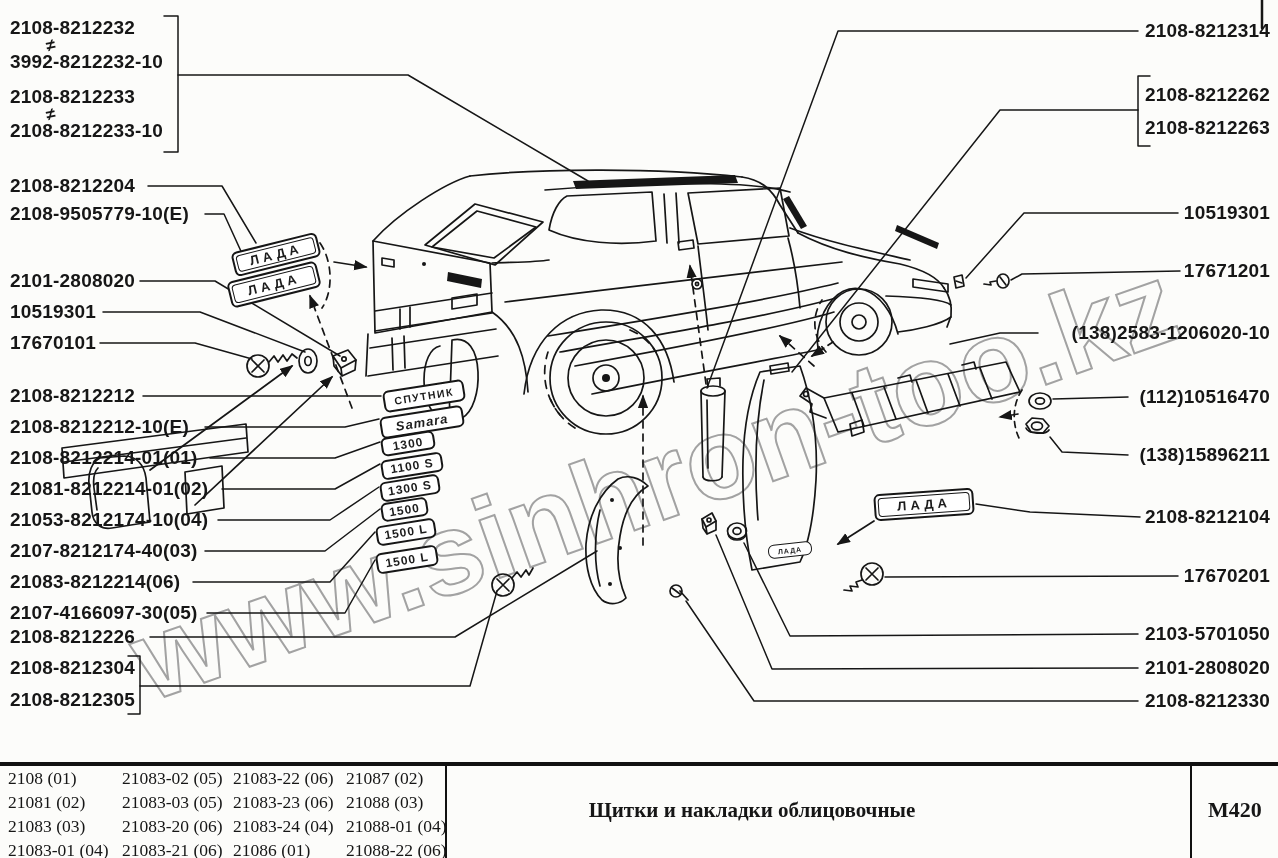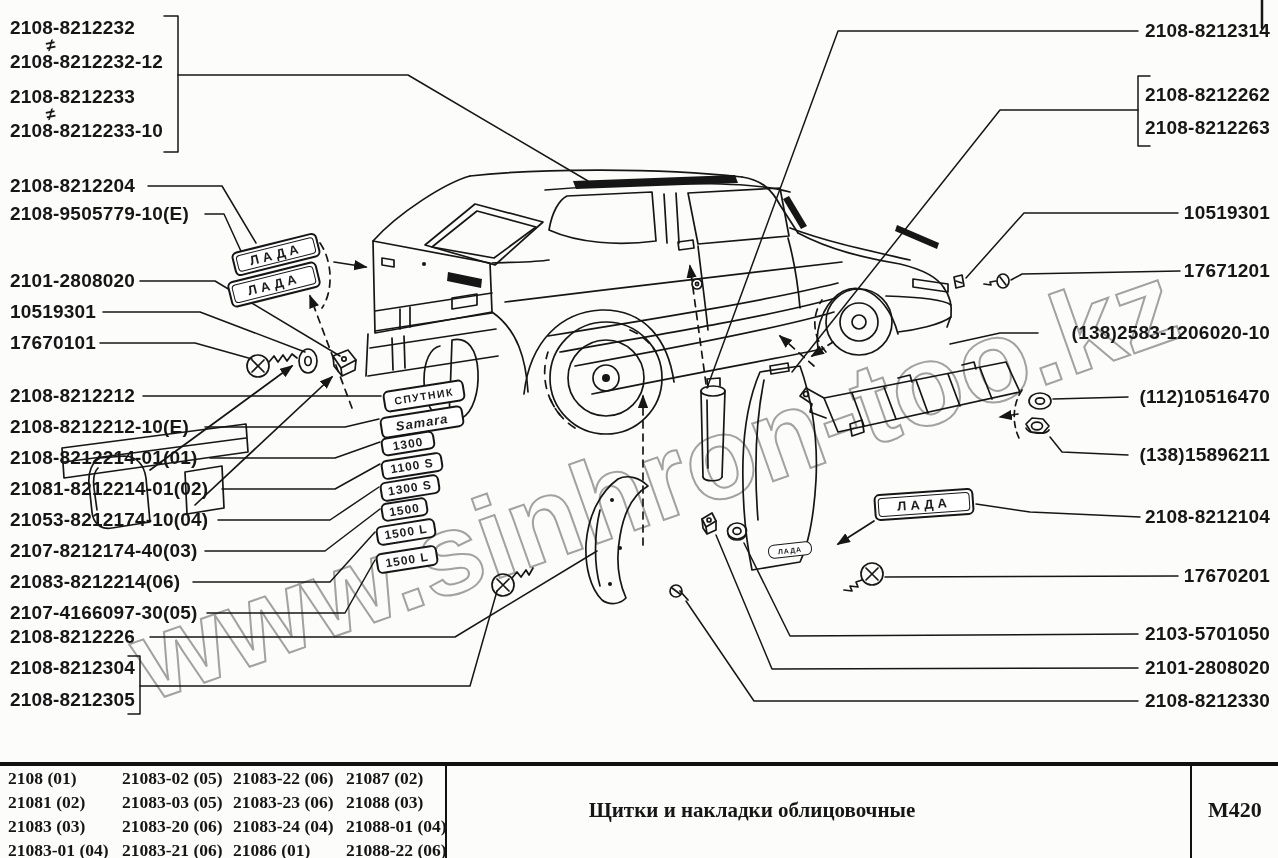--- a/index.html
+++ b/index.html
@@ -24,21 +24,21 @@
     display:flex;align-items:center;justify-content:center;white-space:nowrap;overflow:hidden;
   }
   .b-sput{font-size:10.5px;letter-spacing:1.5px;}
   .b-sam{font-size:13px;font-style:italic;letter-spacing:1px;}
   .b-num{font-size:12px;letter-spacing:1px;}
   .b-lada{font-size:13px;letter-spacing:4px;}
   .b-lada-mini{font-size:7px;letter-spacing:1px;}
   
   .footer-top{position:absolute;left:0;top:762px;width:1278px;height:4px;background:#111;}
   .vline{position:absolute;top:766px;height:92px;width:2px;background:#111;}
-  .fcell{position:absolute;font-family:"Liberation Serif",serif;font-size:17.5px;font-weight:bold;white-space:nowrap;}
+  .fcell{position:absolute;font-family:"Liberation Serif",serif;font-size:17.5px;font-weight:normal;white-space:nowrap;}
   .ftitle{
     position:absolute;left:446px;top:798px;width:612px;text-align:center;
     font-family:"Liberation Serif",serif;font-size:21px;font-weight:bold;
   }
   .fcode{
     position:absolute;left:1192px;top:797px;width:86px;text-align:center;
     font-family:"Liberation Serif",serif;font-size:22px;font-weight:bold;
   }
 </style>
 </head>
@@ -281,21 +281,21 @@
         <path d="M1138,634 L790,636 L744,543"></path>
         <path d="M1138,668 L772,669 L716,535"></path>
         <path d="M1138,701 L754,701 L686,601"></path>
 
         <path d="M1262,0 L1262,28" stroke-width="2.5"></path>
       </g>
     </g>
   </svg>
 
   <div class="lbl" style="left:10px;top:18px">2108-8212232</div>
-  <div class="lbl" style="left:10px;top:52px">2108-8212232-12</div>
+  <div class="lbl" style="left:10px;top:52px">3992-8212232-10</div>
   <div class="lbl" style="left:10px;top:87px">2108-8212233</div>
   <div class="lbl" style="left:10px;top:121px">2108-8212233-10</div>
   <span class="neq" style="left:46px;top:36px">≠</span>
   <span class="neq" style="left:46px;top:105px">≠</span>
   <div class="lbl" style="left:10px;top:176px">2108-8212204</div>
   <div class="lbl" style="left:10px;top:204px">2108-9505779-10(Е)</div>
   <div class="lbl" style="left:10px;top:271px">2101-2808020</div>
   <div class="lbl" style="left:10px;top:302px">10519301</div>
   <div class="lbl" style="left:10px;top:333px">17670101</div>
   <div class="lbl" style="left:10px;top:386px">2108-8212212</div>

